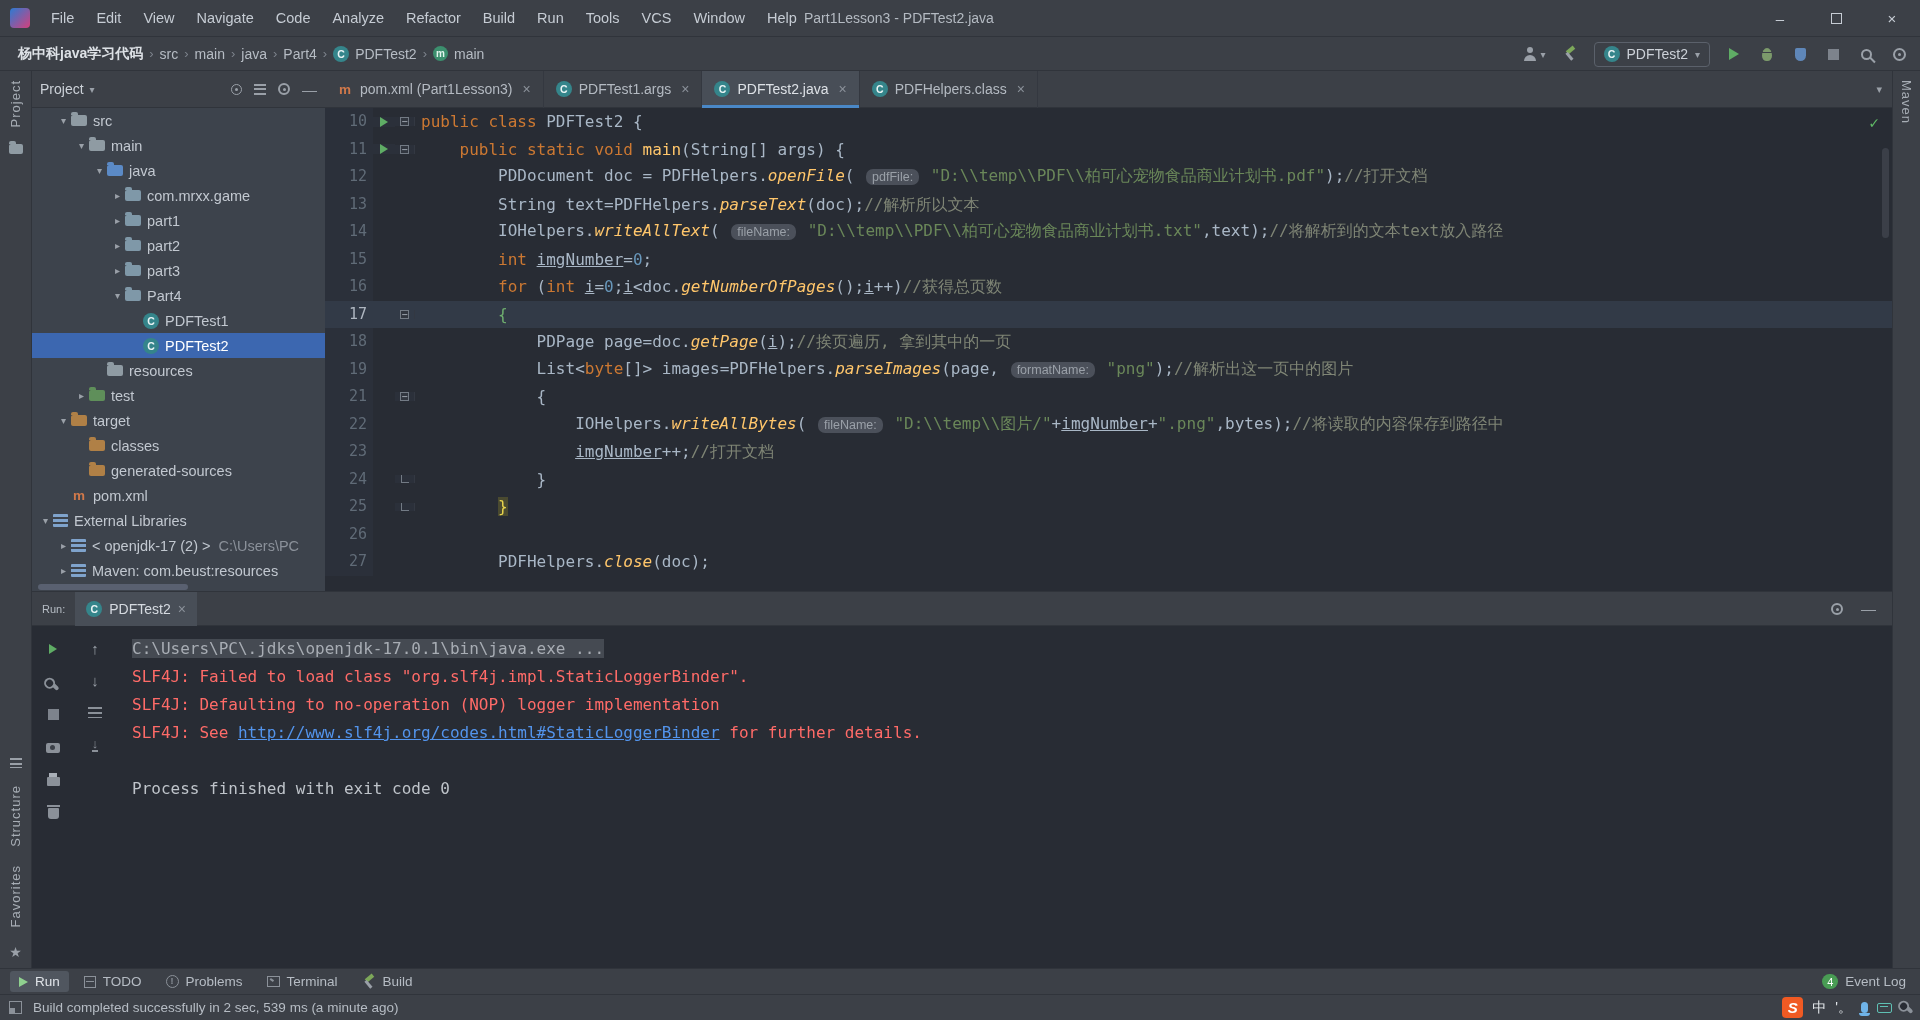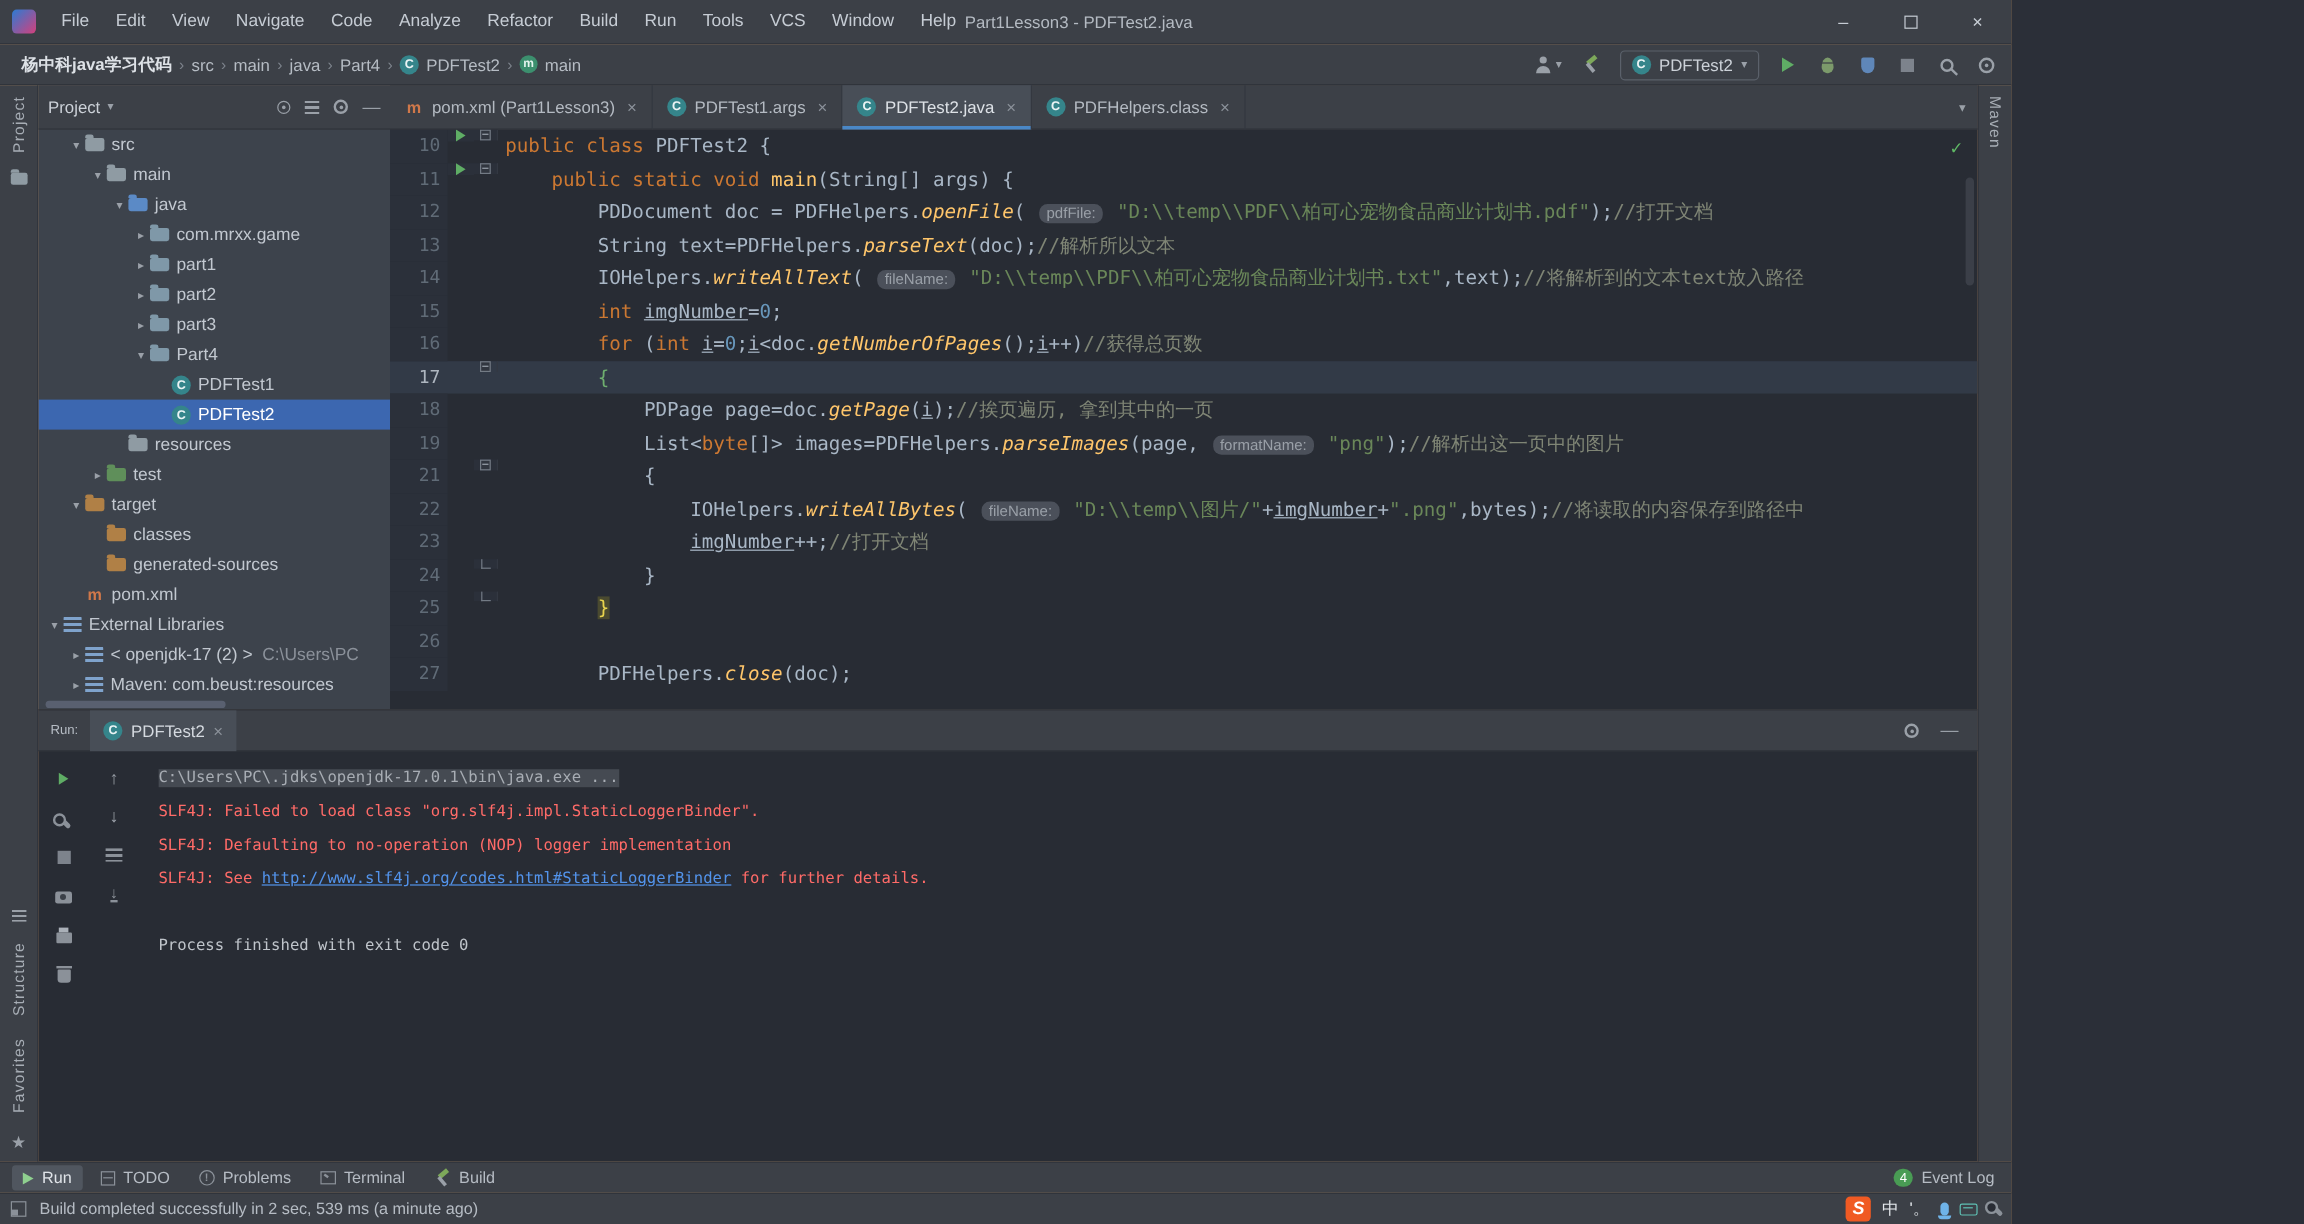--- a/index.html
+++ b/index.html
@@ -1,18 +1,18 @@
 <!DOCTYPE html>
 <html style="--selection_blue: #3C67B0; --current_line: #323A47; --tab_underline: #4A88C7; --keyword_orange: #CC7832; --string_green: #6A8759; --comment_gray: #7F8575; --method_yellow: #FFC66B; --number_blue: #6897BB; --error_red: #FF6B68; --link_blue: #5394EC; --run_green: #5FAD65; --event_badge_green: #499C54; --sogou_orange: #F05A23;"><head>
 <meta charset="utf-8">
 <style>
 *{margin:0;padding:0;box-sizing:border-box}
 html,body{width:1920px;height:1020px;overflow:hidden;background:#2b2f38}
 body{font-family:"Liberation Sans",sans-serif;color:#b6bcc4;font-size:14px}
-#app{position:relative;width:1676px;height:1020px;background:#fdba74}
+#app{position:relative;width:1920px;height:1020px;background:#7f1d1d}
 
 
 .titlebar{position:absolute;top:0;left:0;right:0;height:37px;background:#3c4047;border-bottom:1px solid #30343b;display:flex;align-items:center}
 .app-logo{width:20px;height:20px;margin:0 10px;border-radius:4px;background:linear-gradient(135deg,#2c7bd3,#d4407c)}
 .menus{display:flex;align-items:center}
 .menu{padding:0 11px;line-height:36px;color:#c6ccd4;font-size:14.5px;cursor:default}
 .win-title{position:absolute;left:804px;top:0;line-height:37px;color:#b4bac2;font-size:14px}
 .win-controls{position:absolute;right:0;top:0;height:36px;display:flex}
 .wbtn{width:56px;height:36px;display:flex;align-items:center;justify-content:center;color:#c6ccd4;font-size:15px}
 .wsqr{width:11px;height:11px;border:1.5px solid #c6ccd4}
@@ -100,21 +100,21 @@
 .ic-runwin{display:inline-block;width:0;height:0;border-left:9px solid #8fd08f;border-top:5.5px solid transparent;border-bottom:5.5px solid transparent}
 
 
 .editor-zone{position:absolute;left:325px;top:71px;right:28px;height:520px;background:#282c34}
 .tabbar{height:37px;background:#3c4047;border-bottom:1px solid #30343b;display:flex;align-items:center;position:relative}
 .tab{height:37px;display:flex;align-items:center;gap:7px;padding:0 12px;color:#b4bac2;font-size:14px;border-right:1px solid #343840;white-space:nowrap}
 .tab.active{background:#484e57;color:#dde1e6;box-shadow:inset 0 -3px 0 var(--tab_underline,#4A88C7)}
 .tab .close{color:#8b919a;font-size:14px;margin-left:3px}
 .tabbar-end{position:absolute;right:10px;color:#9aa0a8;font-size:11px}
 .editor{position:absolute;top:37px;left:0;right:0;bottom:0;overflow:hidden;font-family:"DejaVu Sans Mono","Liberation Mono",monospace;font-size:16px}
-.code-row{display:flex;height:27.5px;line-height:27.5px;white-space:pre;align-items:flex-start}
+.code-row{display:flex;height:27.5px;line-height:27.5px;white-space:pre;align-items:center}
 .code-row.current{background:var(--current_line,#323A47)}
 .gcell{flex:none;background:#2b303a}
 .code-row.current .gcell{background:transparent}
 .lnum{width:48px;text-align:right;padding-right:6px;color:#606b77;font-size:15px}
 .code-row.current .lnum{color:#aeb6c0}
 .gslot{width:22px;display:flex;align-items:center;justify-content:center}
 .gfold{width:20px;display:flex;align-items:center;justify-content:center;border-right:1px solid #333842}
 .codetext{padding-left:6px}
 .fold-minus{width:9px;height:9px;border:1px solid #737b85;color:#aab2bc;font-size:10px;line-height:7px;text-align:center;background:#31363f}
 .fold-end{width:8px;height:8px;border-left:1.5px solid #737b85;border-bottom:1.5px solid #737b85}
@@ -135,21 +135,21 @@
 
 .run-panel{position:absolute;left:32px;right:28px;top:591px;height:377px;background:#282c34;border-top:1px solid #30343b}
 .run-header{height:34px;background:#3c4047;display:flex;align-items:center;padding-left:10px;gap:10px;border-bottom:1px solid #30343b;position:relative}
 .run-label{color:#b6bcc4;font-size:11px}
 .run-tab{display:flex;align-items:center;gap:7px;background:#484e57;height:34px;padding:0 11px;color:#d5dae0;font-size:14px}
 .run-tab .close{color:#8b919a}
 .run-header-right{position:absolute;right:16px;display:flex;align-items:center;gap:18px}
 .run-body{position:absolute;top:35px;left:0;right:0;bottom:0}
 .run-tools{position:absolute;left:0;top:0;bottom:0;width:92px;display:flex}
 .tool-col{width:42px;display:flex;flex-direction:column;align-items:center;padding-top:14px;gap:17px}
-.console{position:absolute;left:100px;top:8px;right:6px;bottom:0;font-family:"DejaVu Sans Mono","Liberation Mono",monospace;font-size:13px;overflow:hidden}
+.console{position:absolute;left:100px;top:8px;right:6px;bottom:0;font-family:"DejaVu Sans Mono","Liberation Mono",monospace;font-size:16px;overflow:hidden}
 .console-line{height:28px;line-height:28px;white-space:pre}
 .c-path{color:#a8adb4;background:#454a52}
 .c-err{color:var(--error_red,#FF6B68)}
 .c-link{color:var(--link_blue,#5394EC);text-decoration:underline}
 .c-out{color:#bfc4ca}
 
 
 .toolwindow-bar{position:absolute;left:0;right:0;bottom:26px;height:26px;background:#3c4047;border-top:1px solid #30343b;display:flex;align-items:center;padding-left:10px;gap:6px;font-size:13.5px}
 .tw-item{display:flex;align-items:center;gap:7px;padding:3px 9px;border-radius:3px;color:#b6bcc4}
 .tw-item.active{background:#50565f;color:#e0e4e9}

